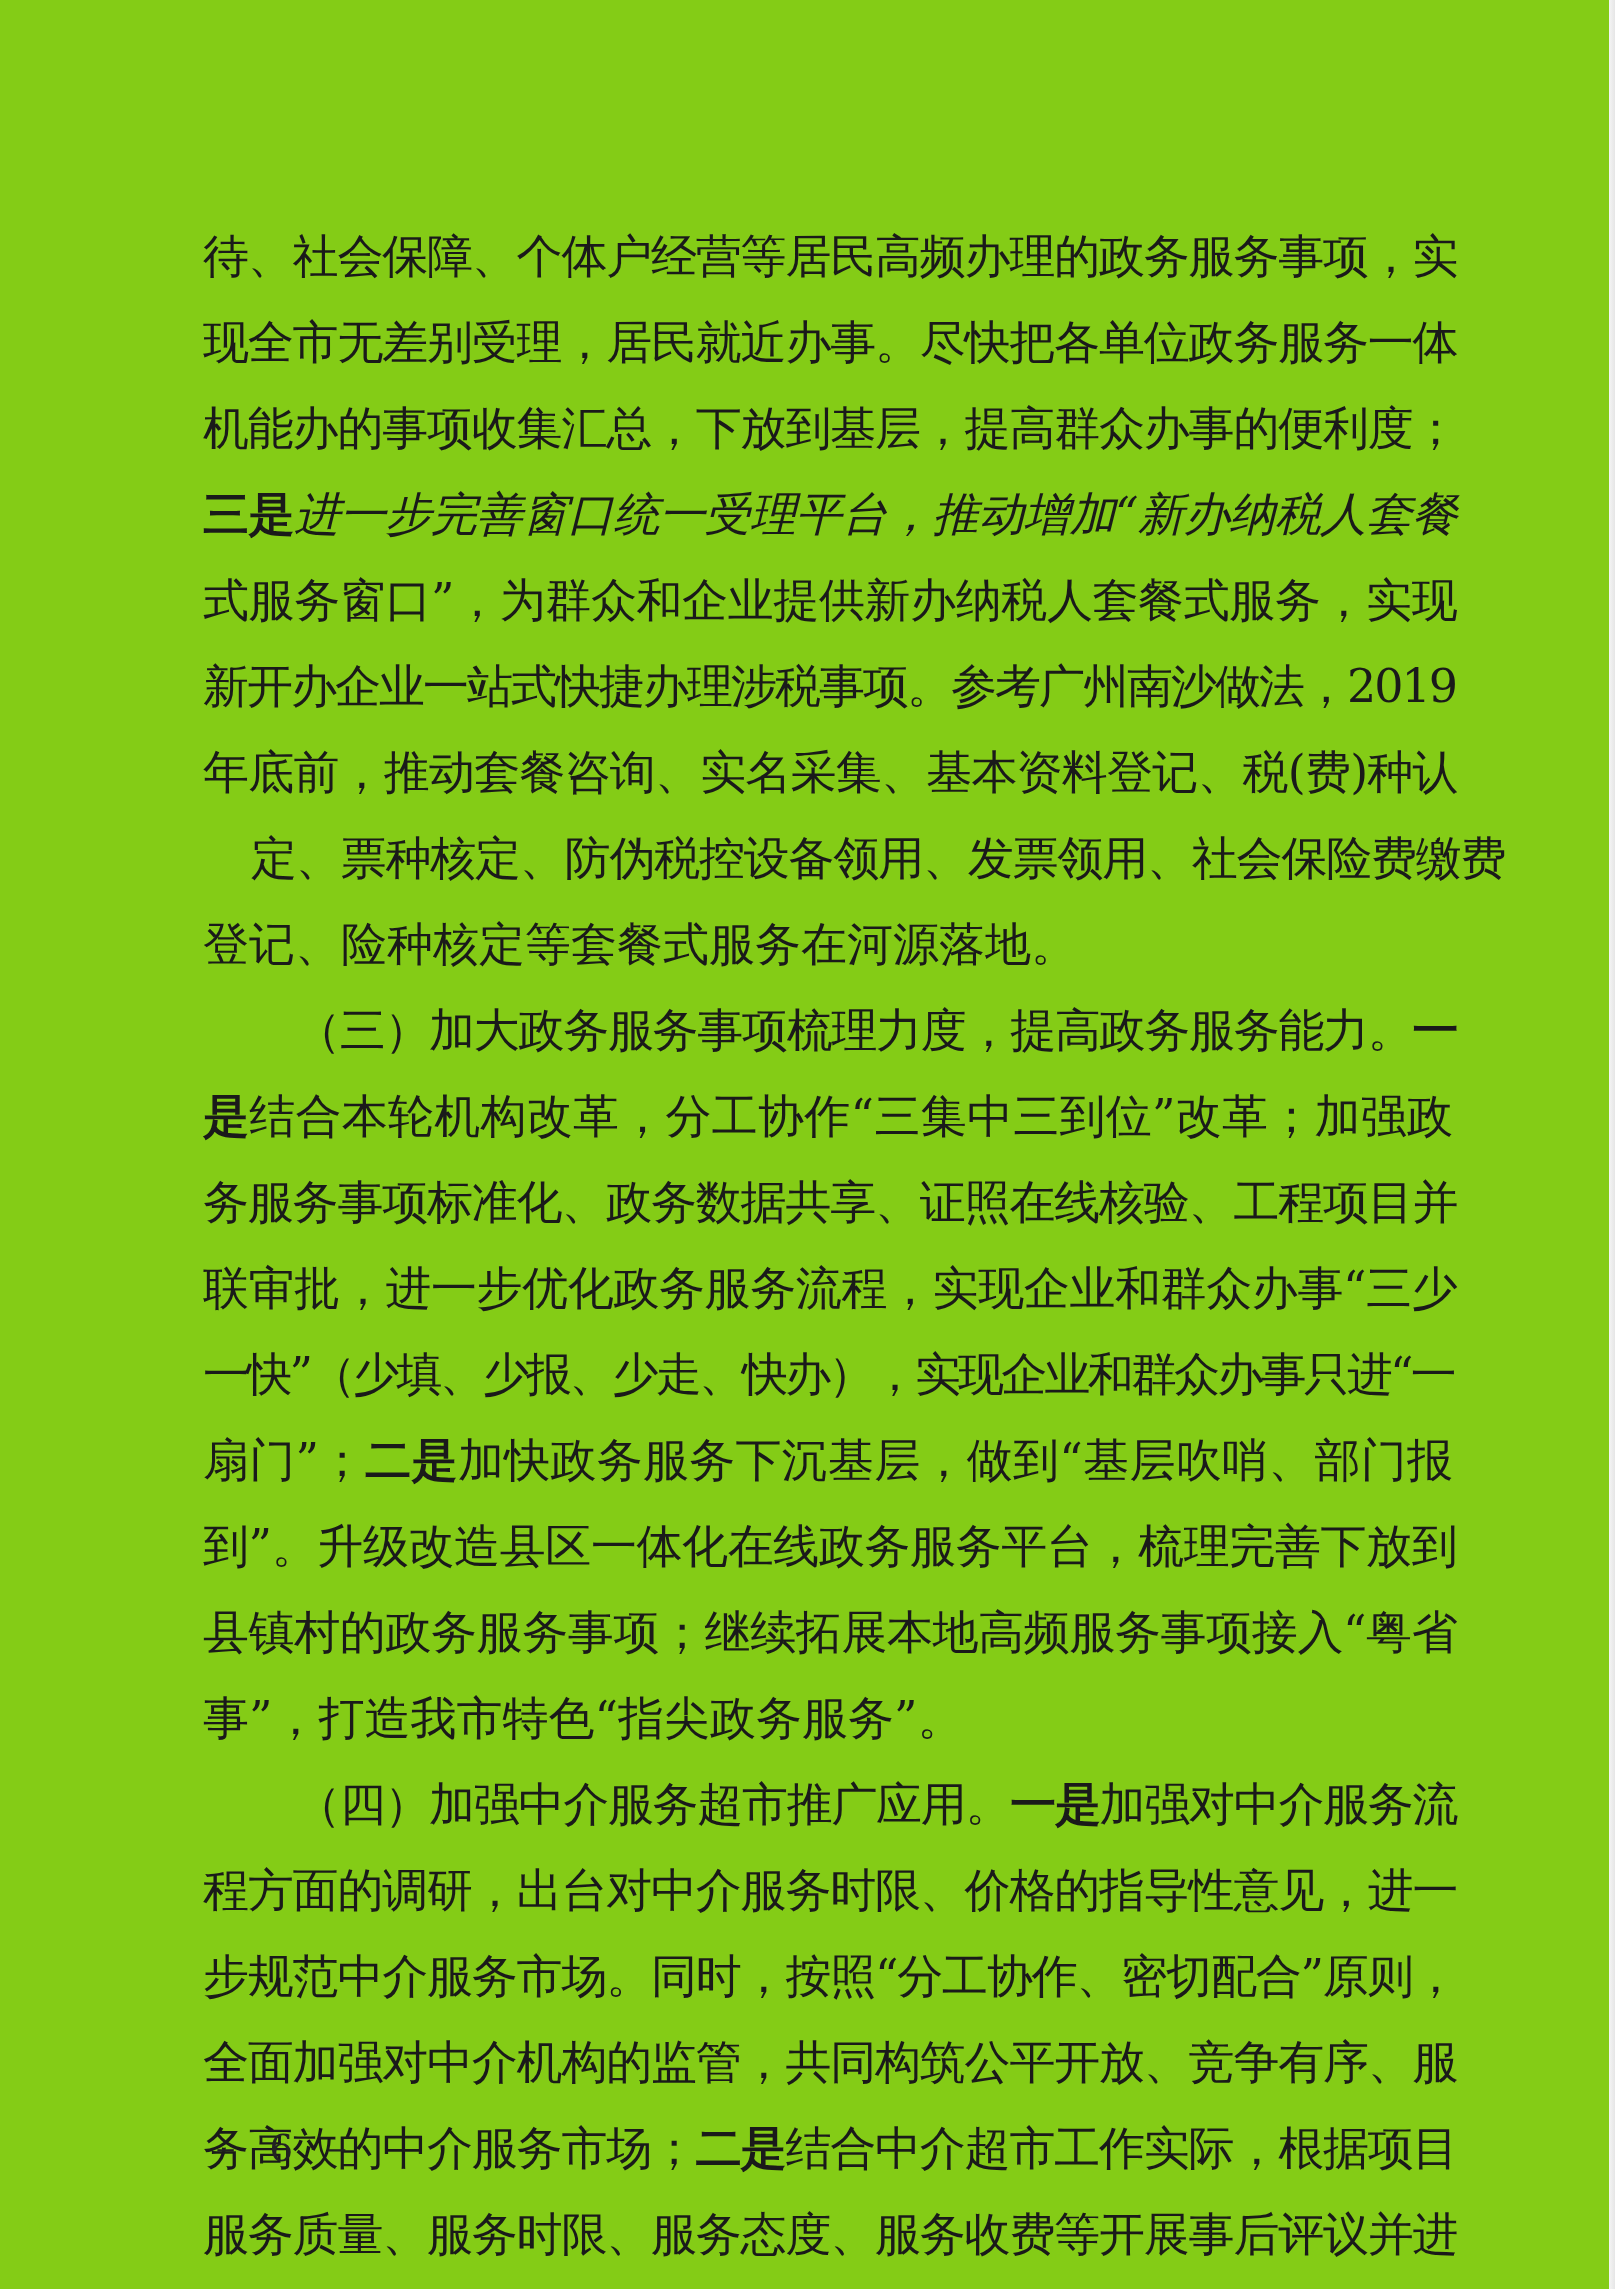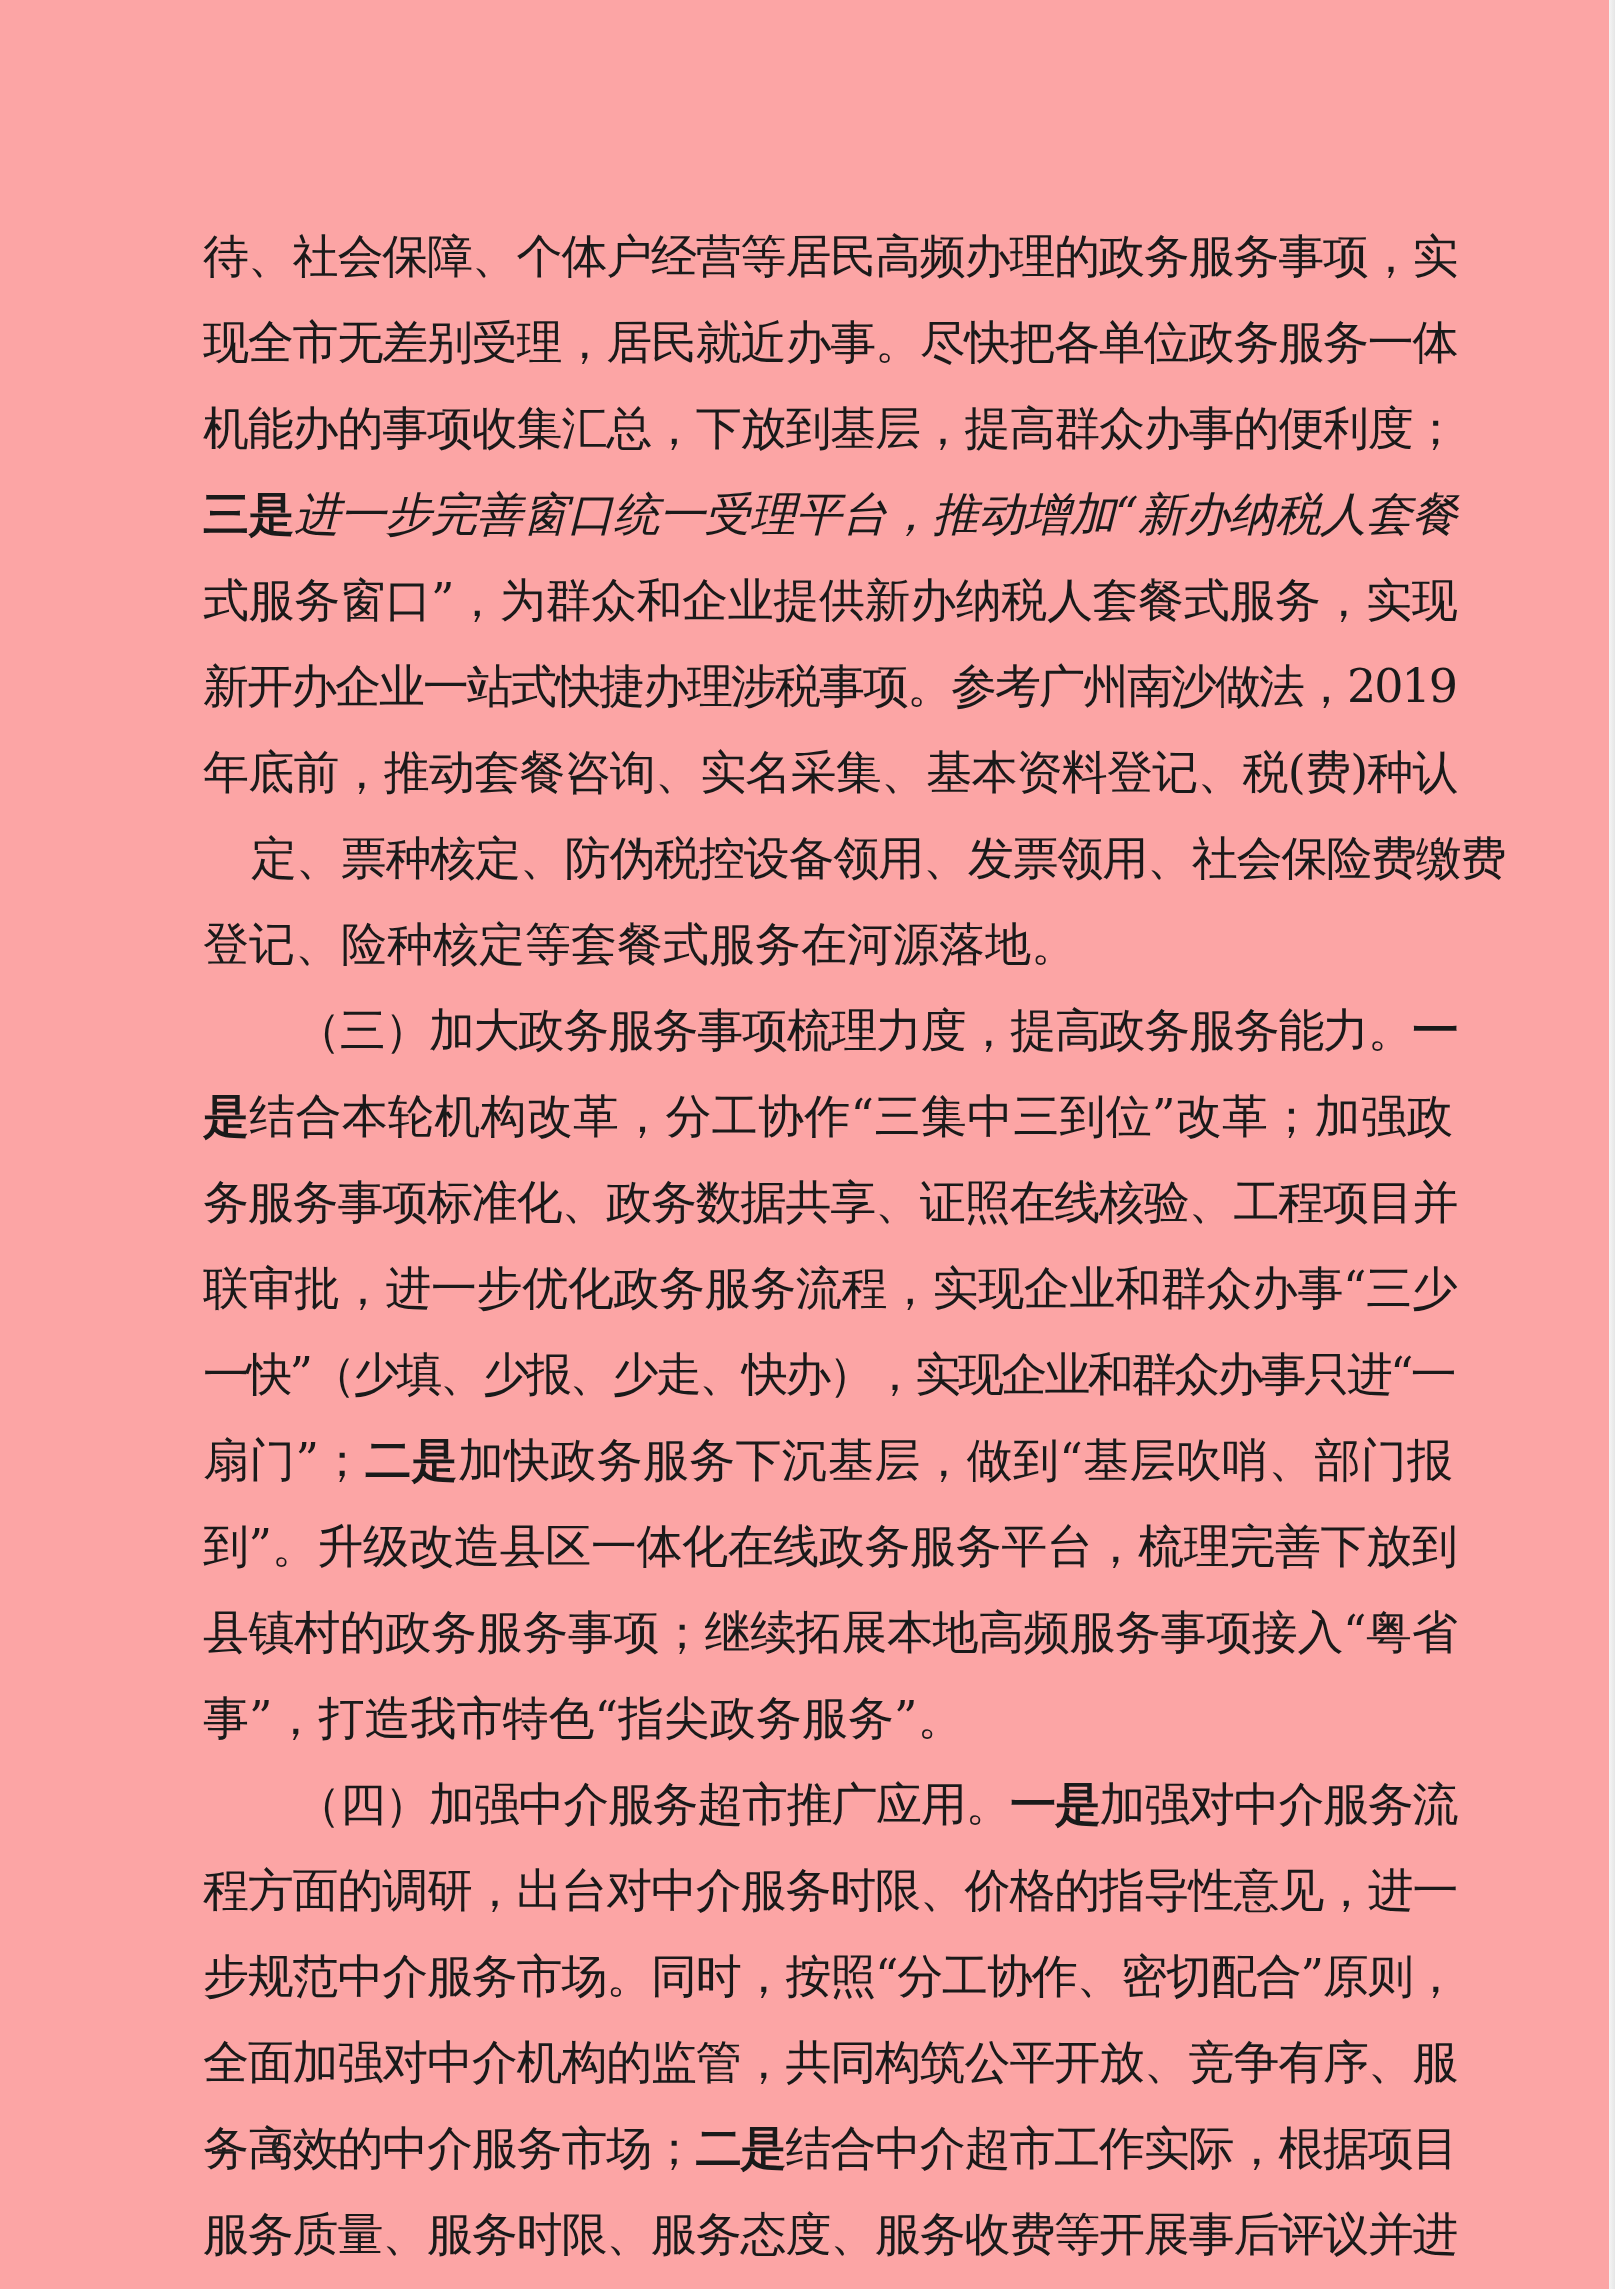--- a/index.html
+++ b/index.html
@@ -13,21 +13,21 @@
       position: relative;
       overflow: hidden;
       font-family: "DejaVu Serif", "Liberation Serif", serif;
       color: #1a1a1a;
     }
     .page {
       position: absolute;
       left: 0; top: 0;
       width: 1615px;
       height: 2290px;
-      background: #fca5a5;
+      background: #84cc16;
     }
     .scan-edge {
       position: absolute;
       right: 0; top: 0;
       width: 5.9px; height: 2290px;
       background: linear-gradient(to right, #f4f4f4, #e6e6e6);
     }
     .body-text {
       position: absolute;
       left: 203px;

